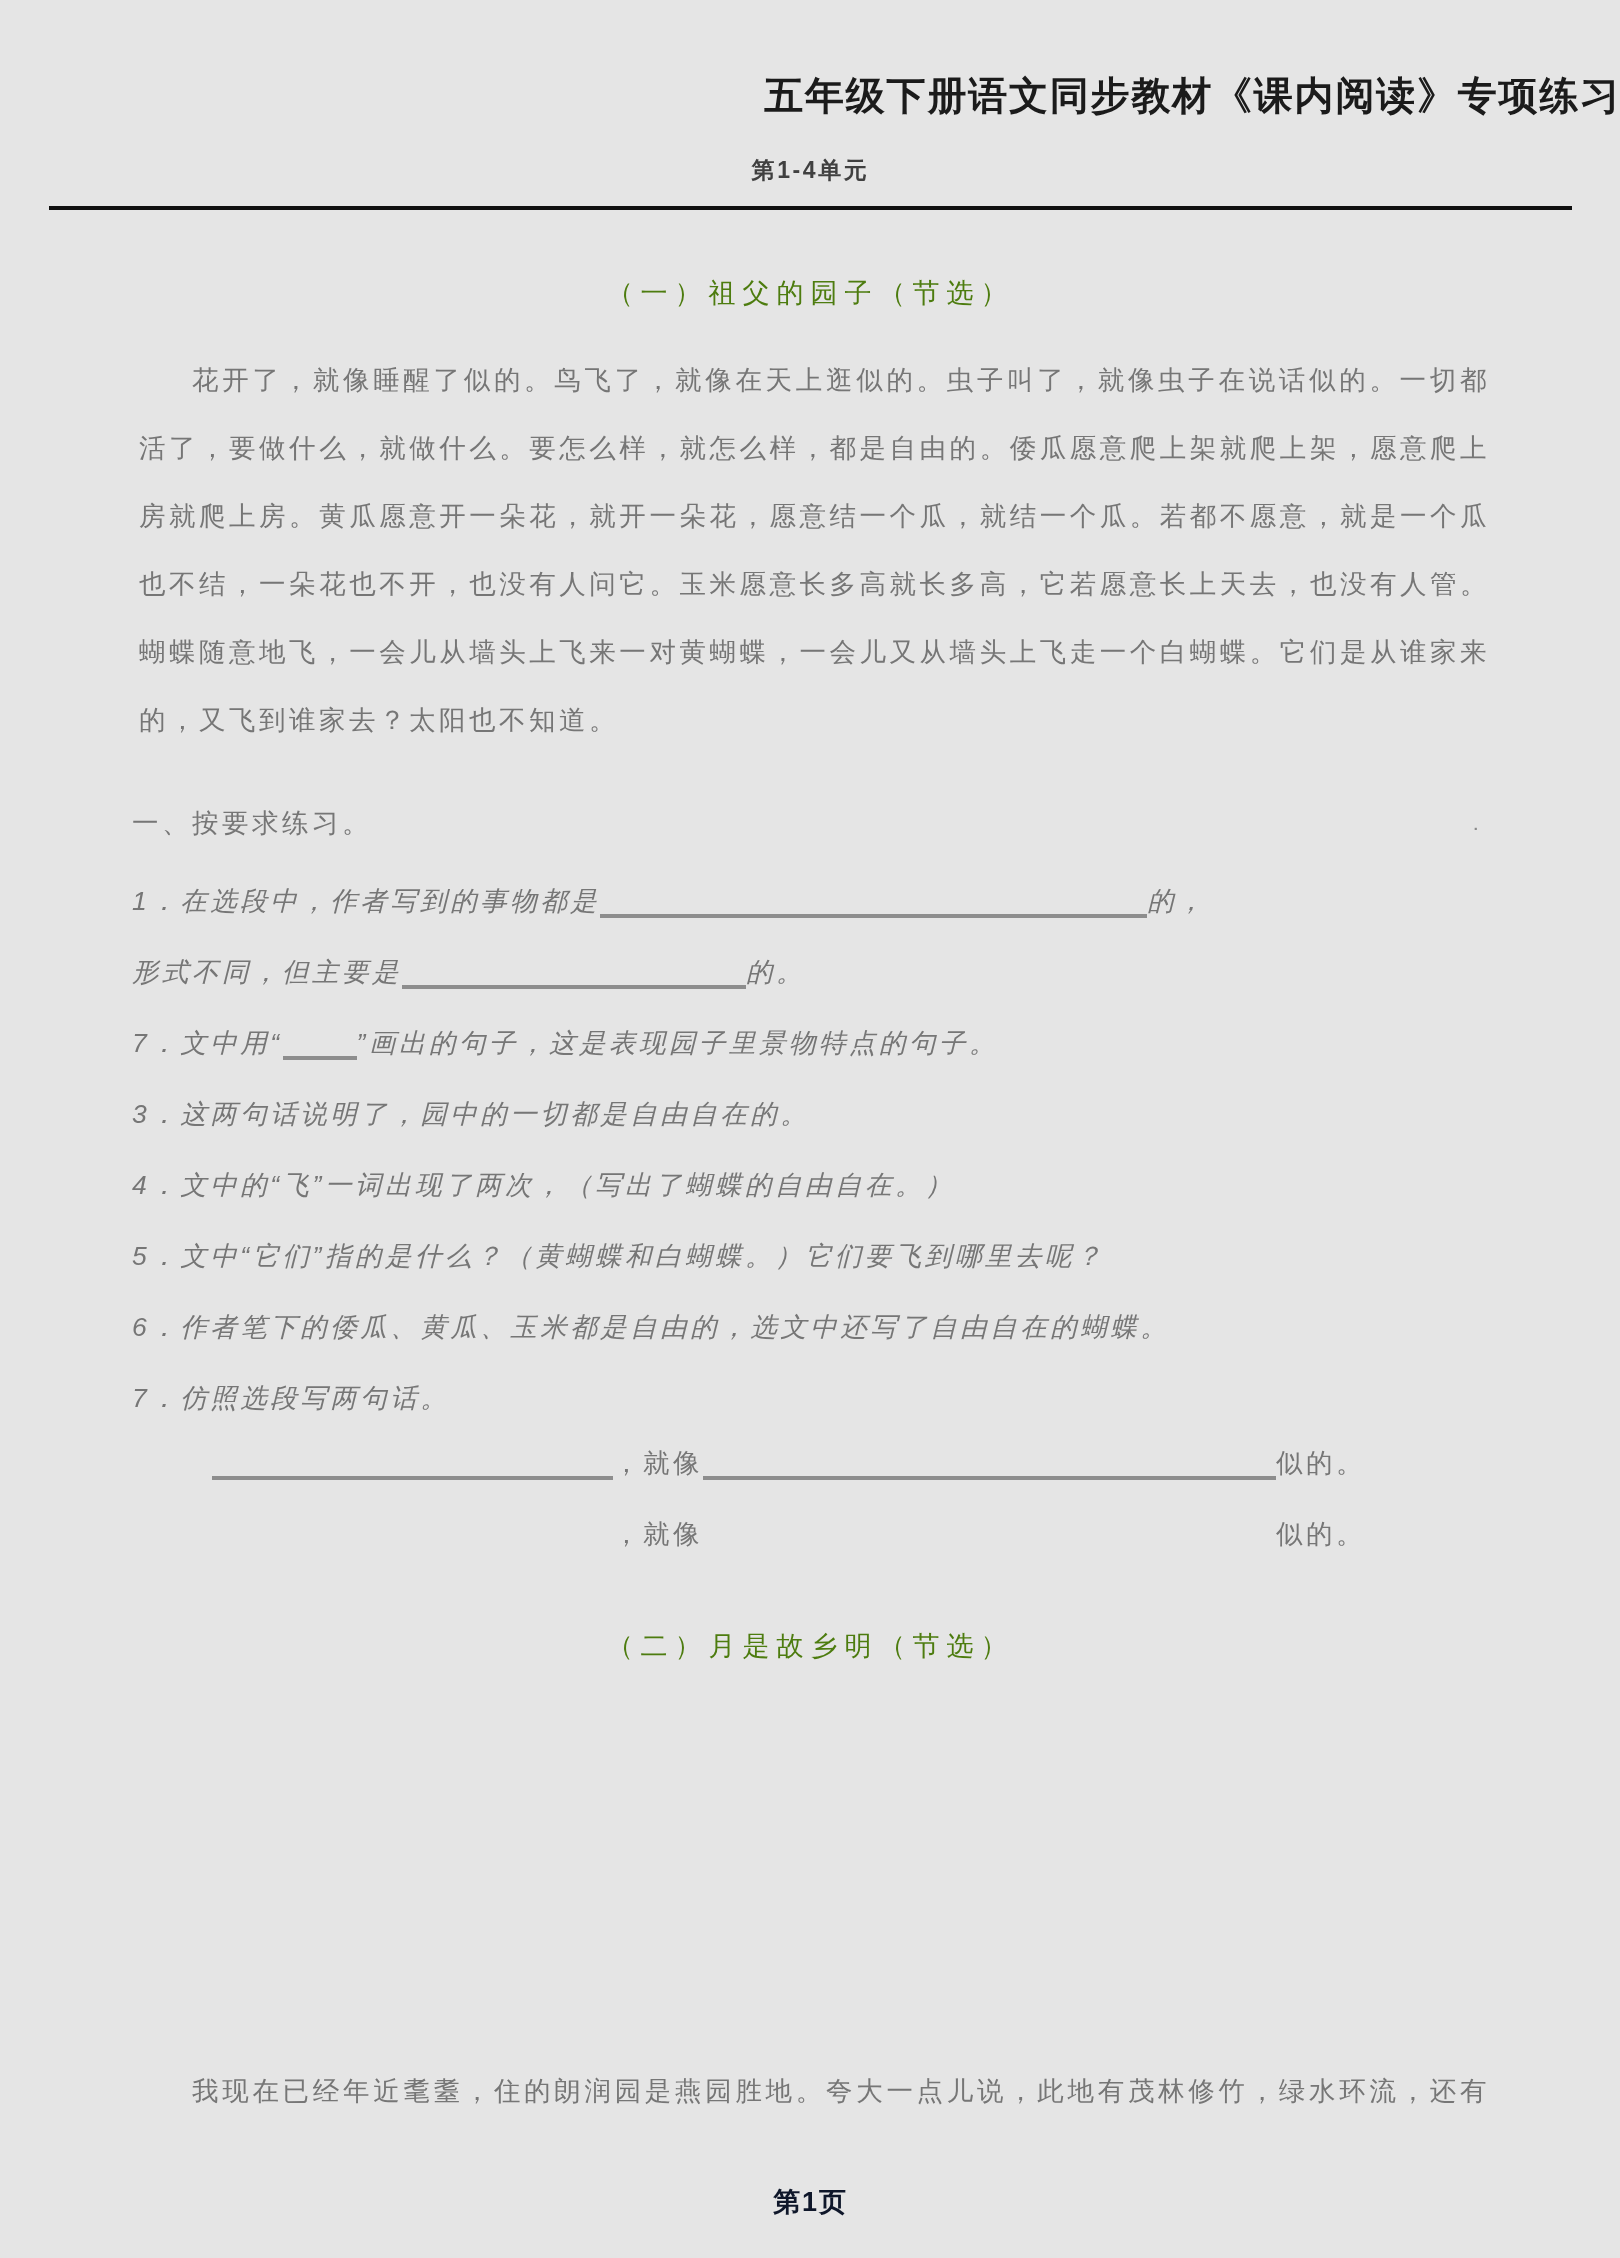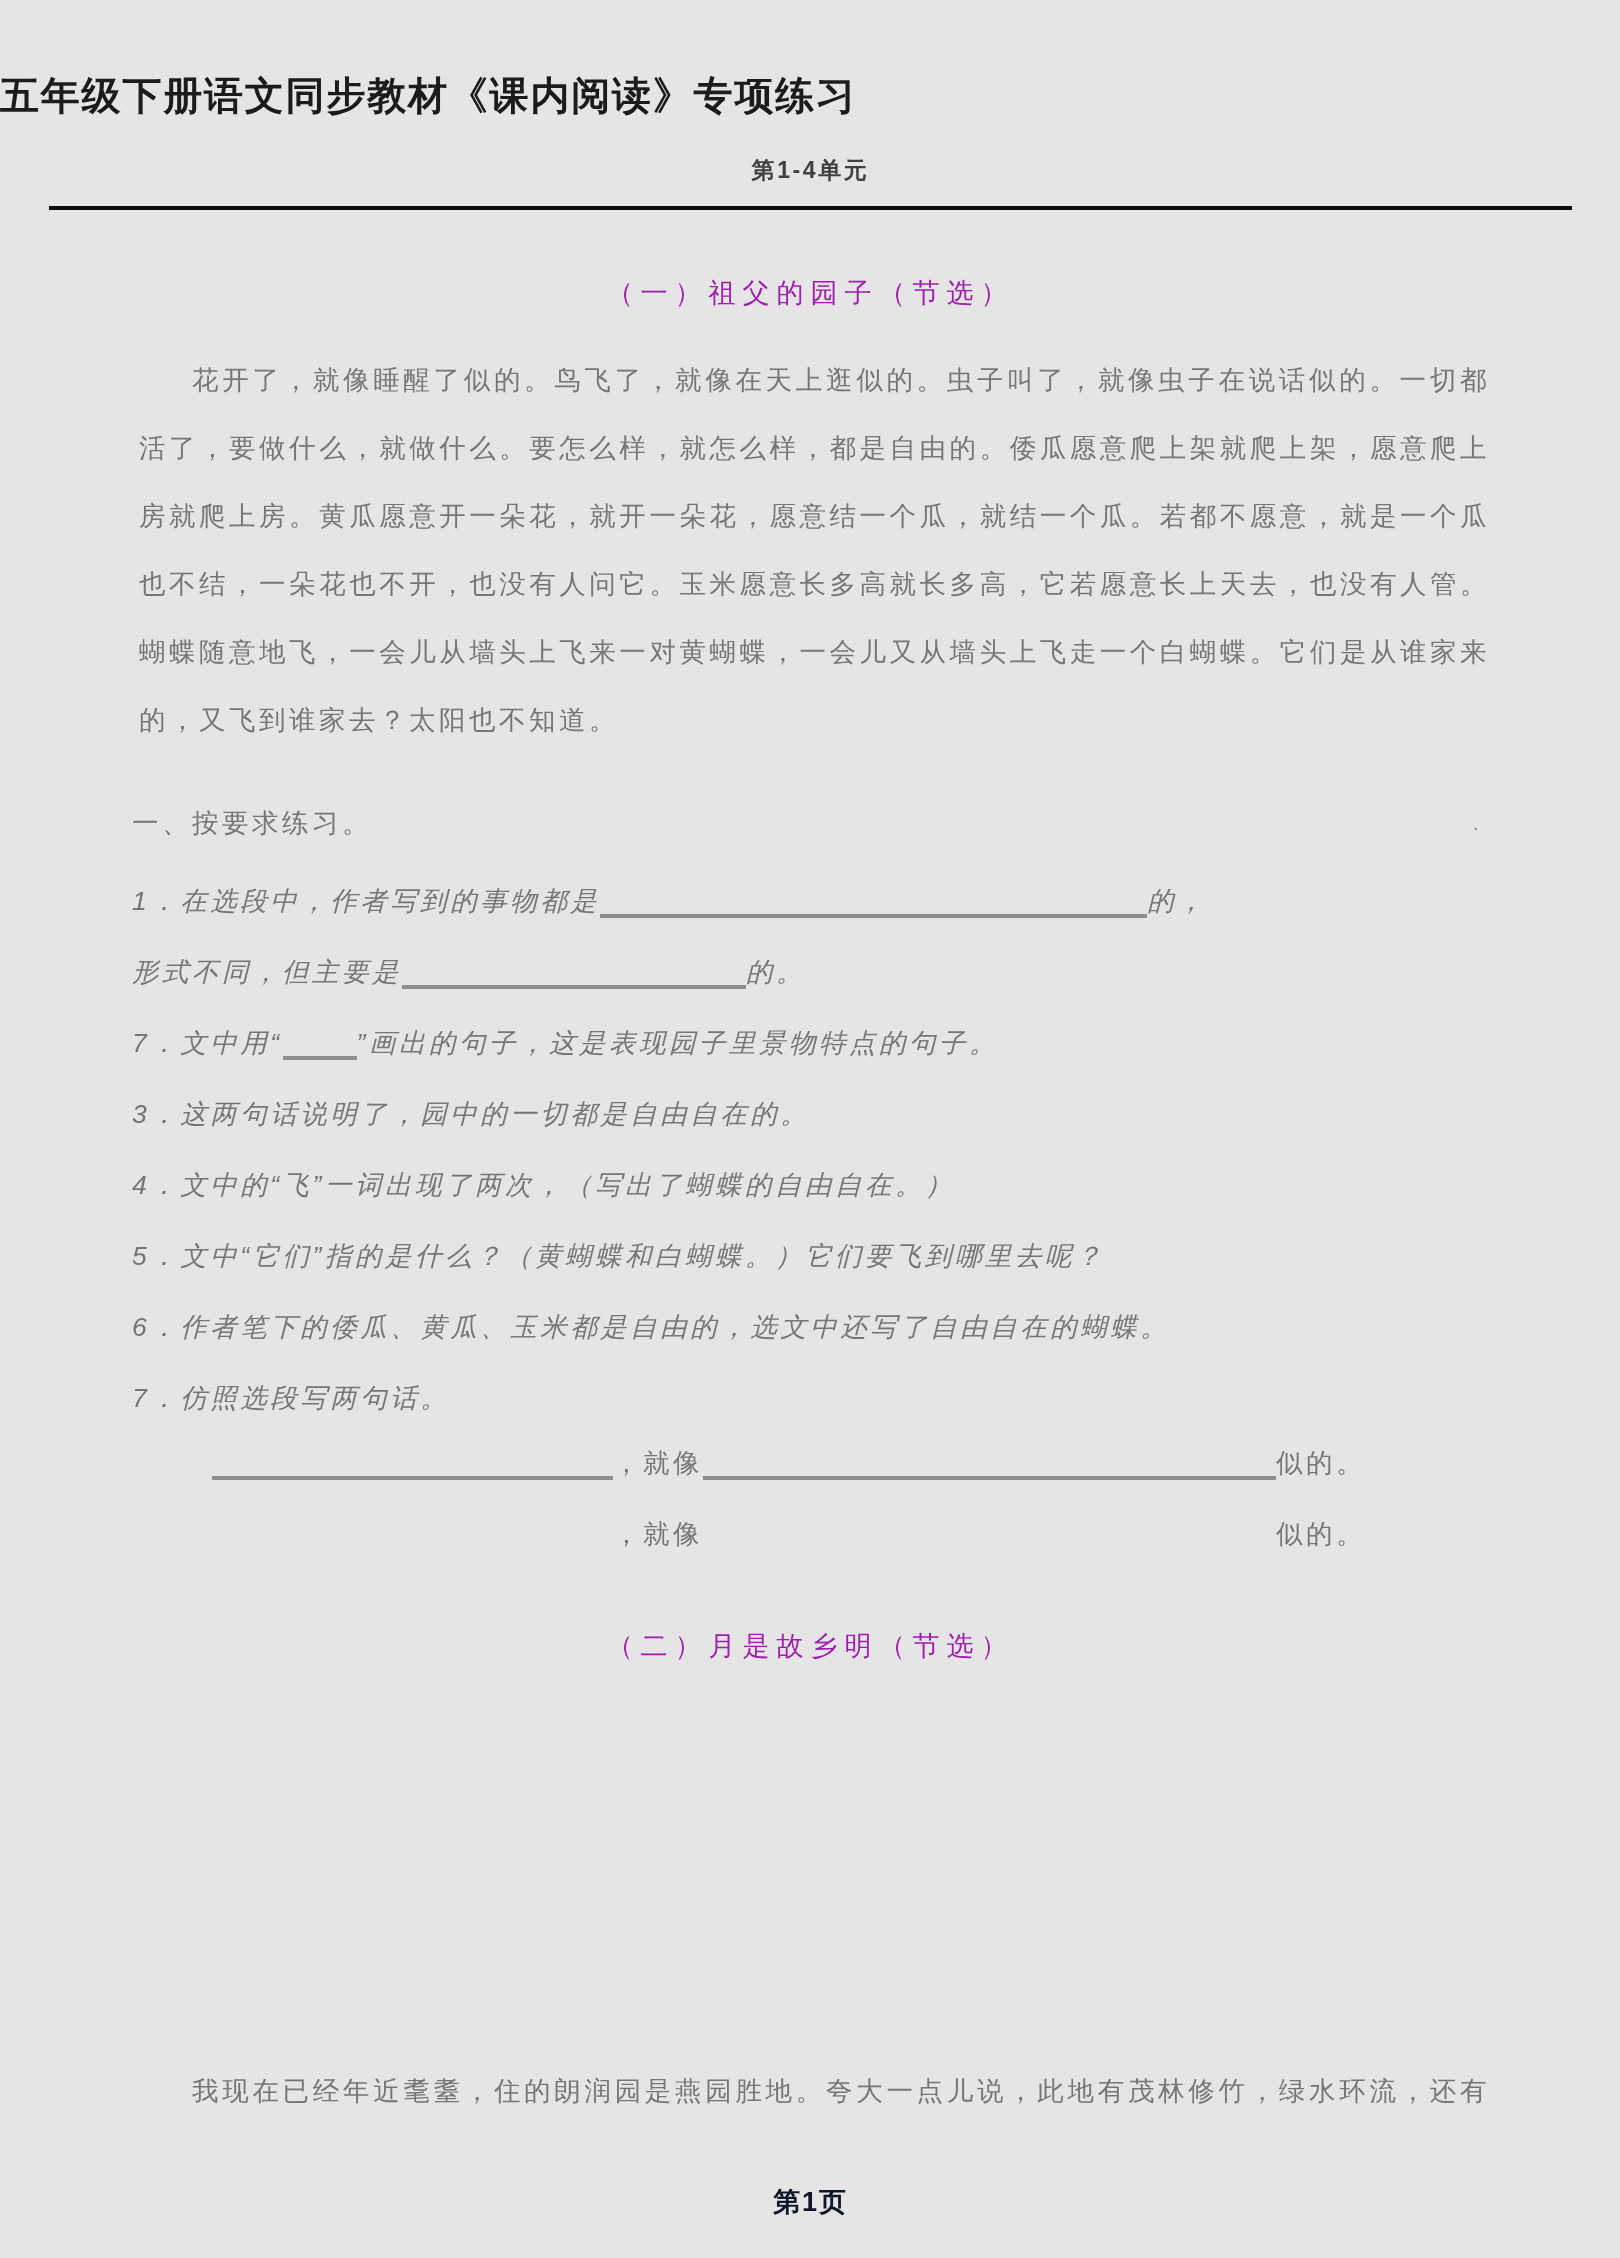--- a/index.html
+++ b/index.html
@@ -8,38 +8,38 @@
     position:relative;
     width:1621px;height:2258px;
     margin:0 auto;
     background:#e5e5e5;
     font-family:"Liberation Sans", sans-serif;
     color:#767676;
     overflow:hidden;
   }
   .doc-title{
     position:absolute;top:69px;left:0;right:0;
-    text-align:left;
+    text-align:right;
     font-size:39px;font-weight:bold;color:#1b1b1b;
     letter-spacing:1.8px;
   }
   .doc-subtitle{
     position:absolute;top:155px;left:0;right:0;
     text-align:center;
     font-size:23px;font-weight:bold;color:#404040;
     letter-spacing:2.6px;
   }
   .rule{
     position:absolute;top:206px;left:49px;right:49px;
     border-top:4.4px solid #101010;
   }
   .sec-heading{
     position:absolute;left:0;right:0;
     text-align:center;
-    font-size:27px;color:#a21caf;
+    font-size:27px;color:#4d7c0f;
     letter-spacing:7px;
   }
   .sec1-heading{top:275px;}
   .sec2-heading{top:1628px;}
   .passage{
     position:absolute;left:131px;right:131px;
     font-size:26.5px;line-height:68px;
     letter-spacing:3.5px;
     text-align:justify;
     text-indent:2em;

